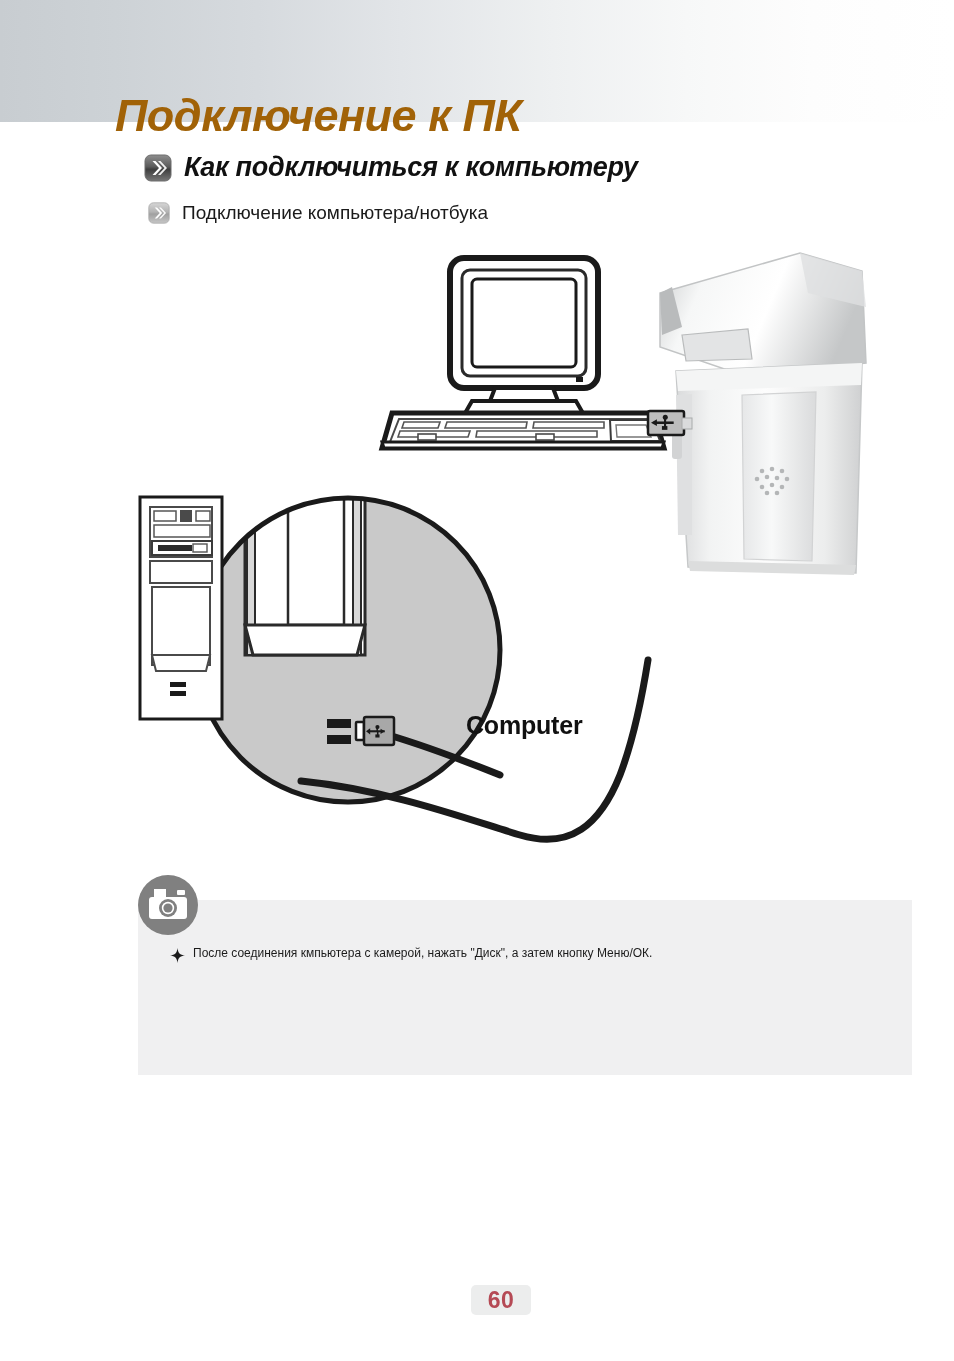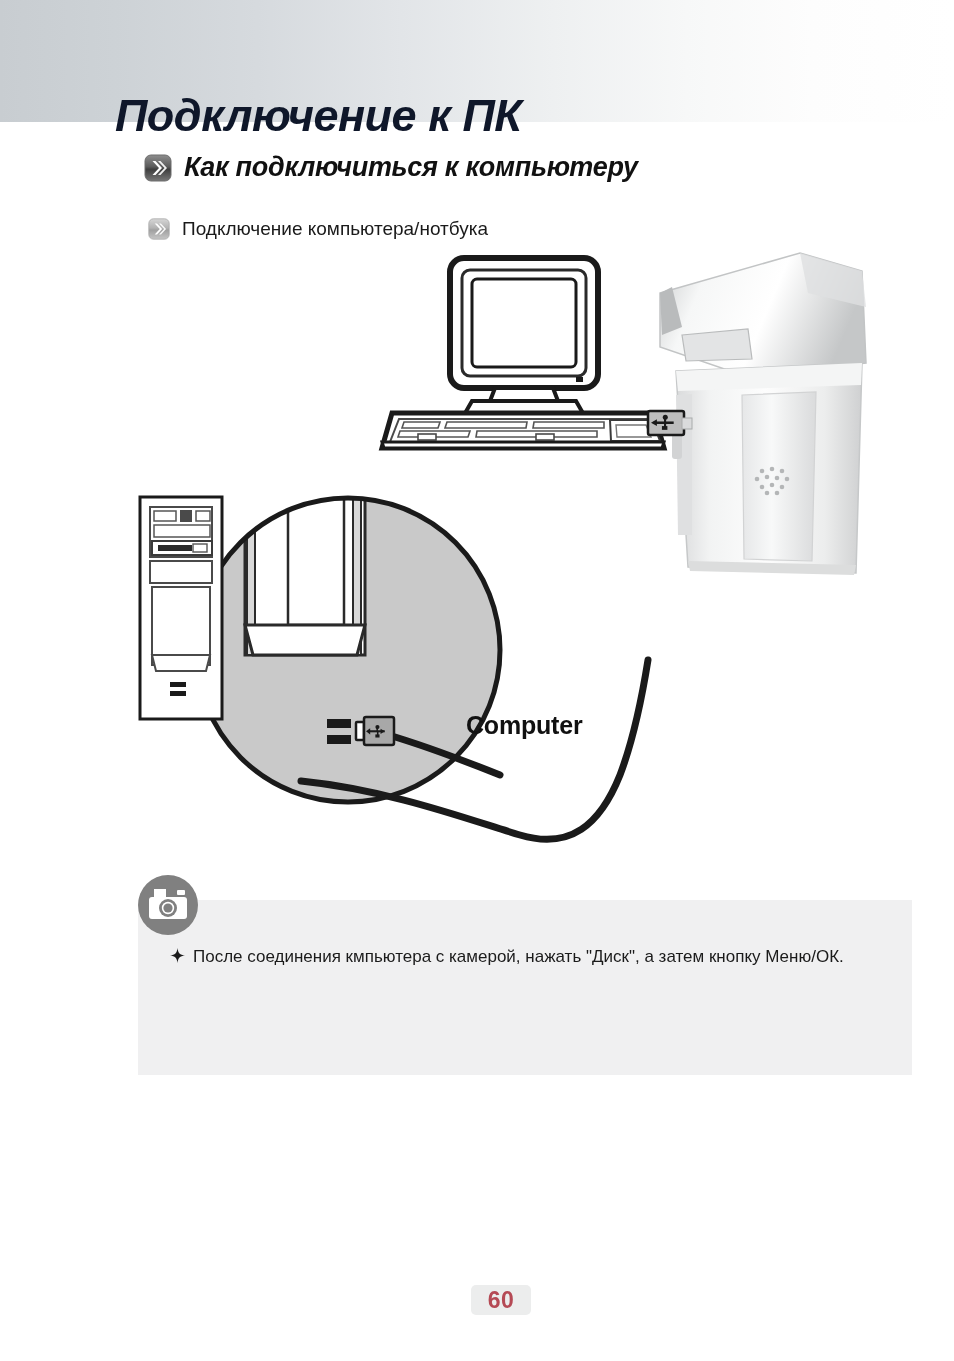--- a/index.html
+++ b/index.html
@@ -34,21 +34,21 @@
         #ffffff 100%);
   }
   .header-title {
     position: absolute;
     left: 115px;
     top: 63px;
     font-size: 45px;
     font-weight: bold;
     font-style: italic;
     letter-spacing: -0.5px;
-    color: #0f172a;
+    color: #a16207;
     white-space: nowrap;
     line-height: 1;
   }
 
   
   .section-1 {
     position: absolute;
     left: 110px;
     top: 152px;
     display: flex;
@@ -64,21 +64,20 @@
     letter-spacing: -0.3px;
     white-space: nowrap;
   }
   .section-2 {
     position: absolute;
     left: 148px;
     top: 202px;
     display: flex;
     align-items: center;
     gap: 12px;
-    margin-top: 16px;
   }
   .section-2-label {
     font-size: 19px;
     font-weight: normal;
     color: #1a1a1a;
     white-space: nowrap;
   }
 
   
   .chev-icon { display: block; }
@@ -129,21 +128,21 @@
     display: flex;
     align-items: flex-start;
     gap: 8px;
     margin-bottom: 18px;
   }
   .note-bullet {
     flex: 0 0 auto;
     margin-top: 3px;
   }
   .note-text {
-    font-size: 17px;
+    font-size: 12px;
     line-height: 1.45;
     color: #1b1b1b;
     max-width: 700px;
   }
   .note-item.narrow .note-text { max-width: 560px; }
 
   
   .page-number {
     position: absolute;
     left: 471px;

